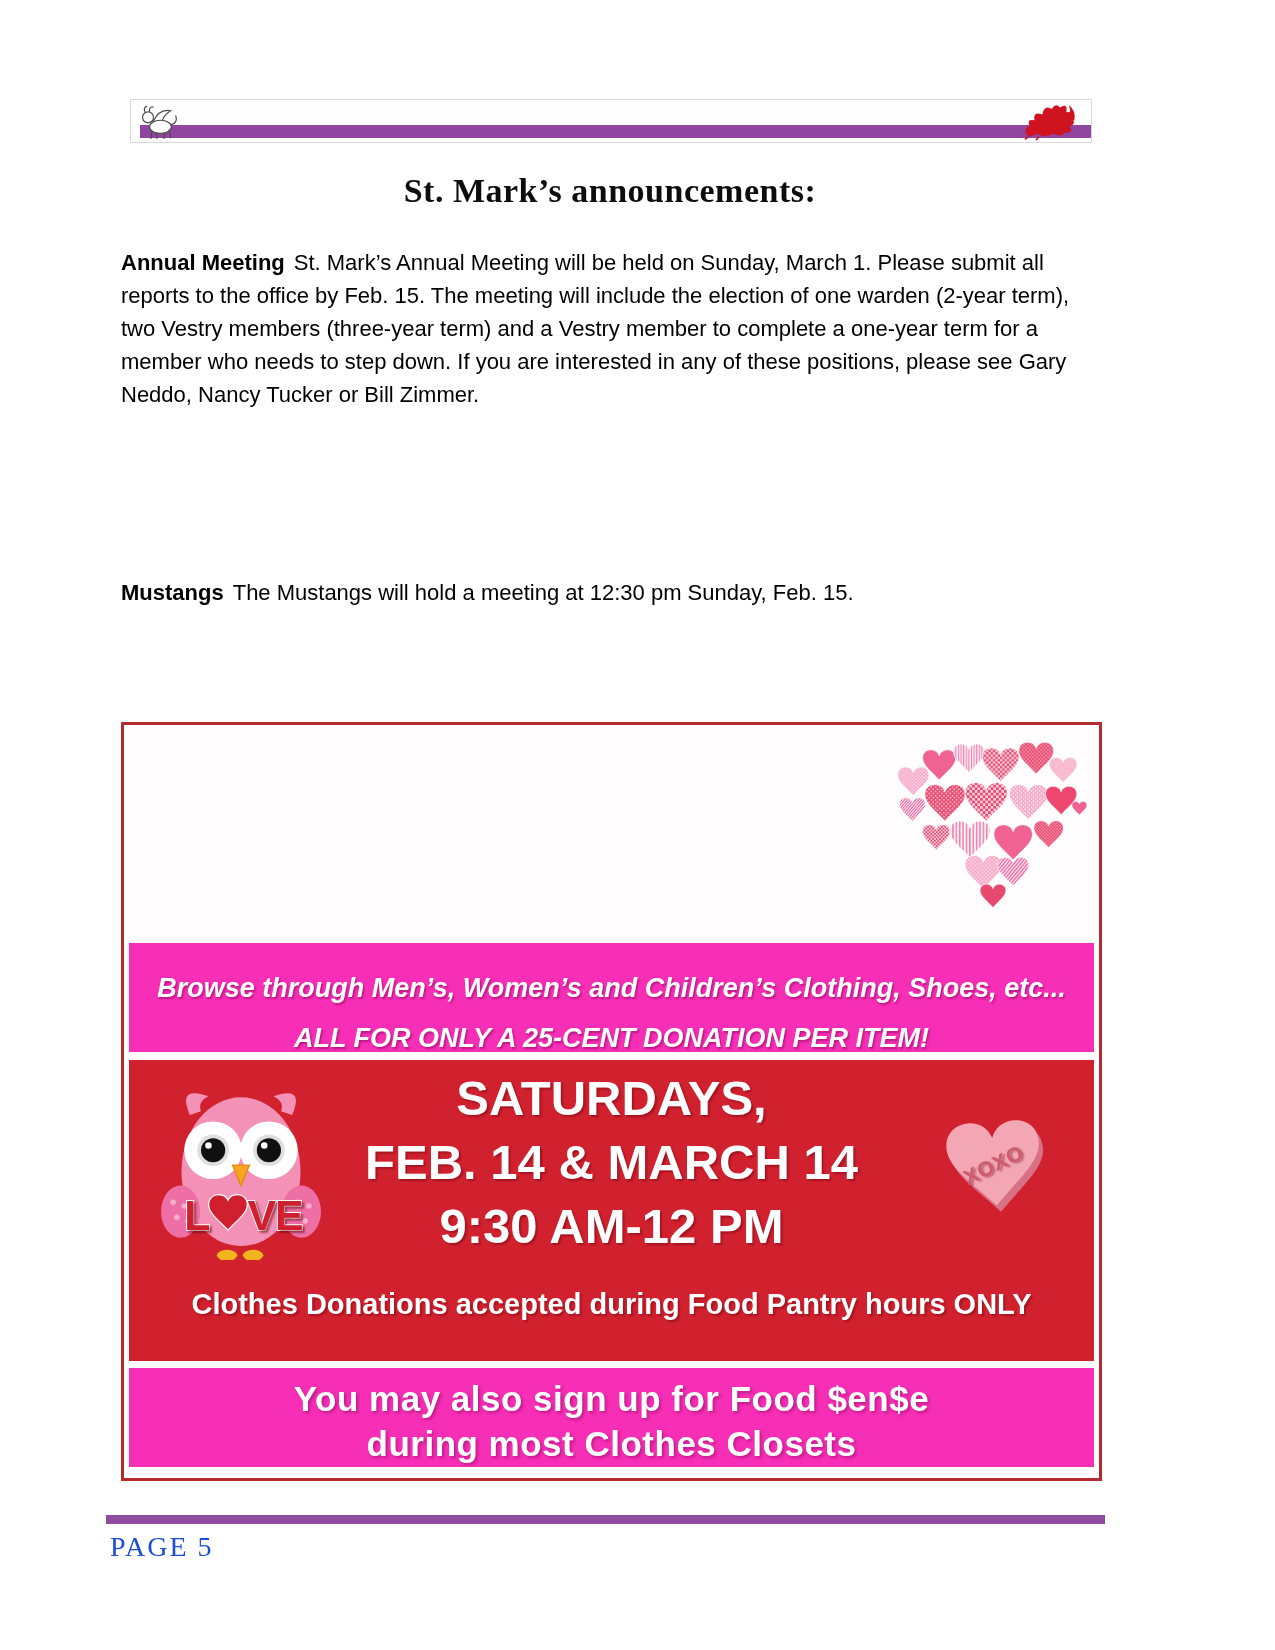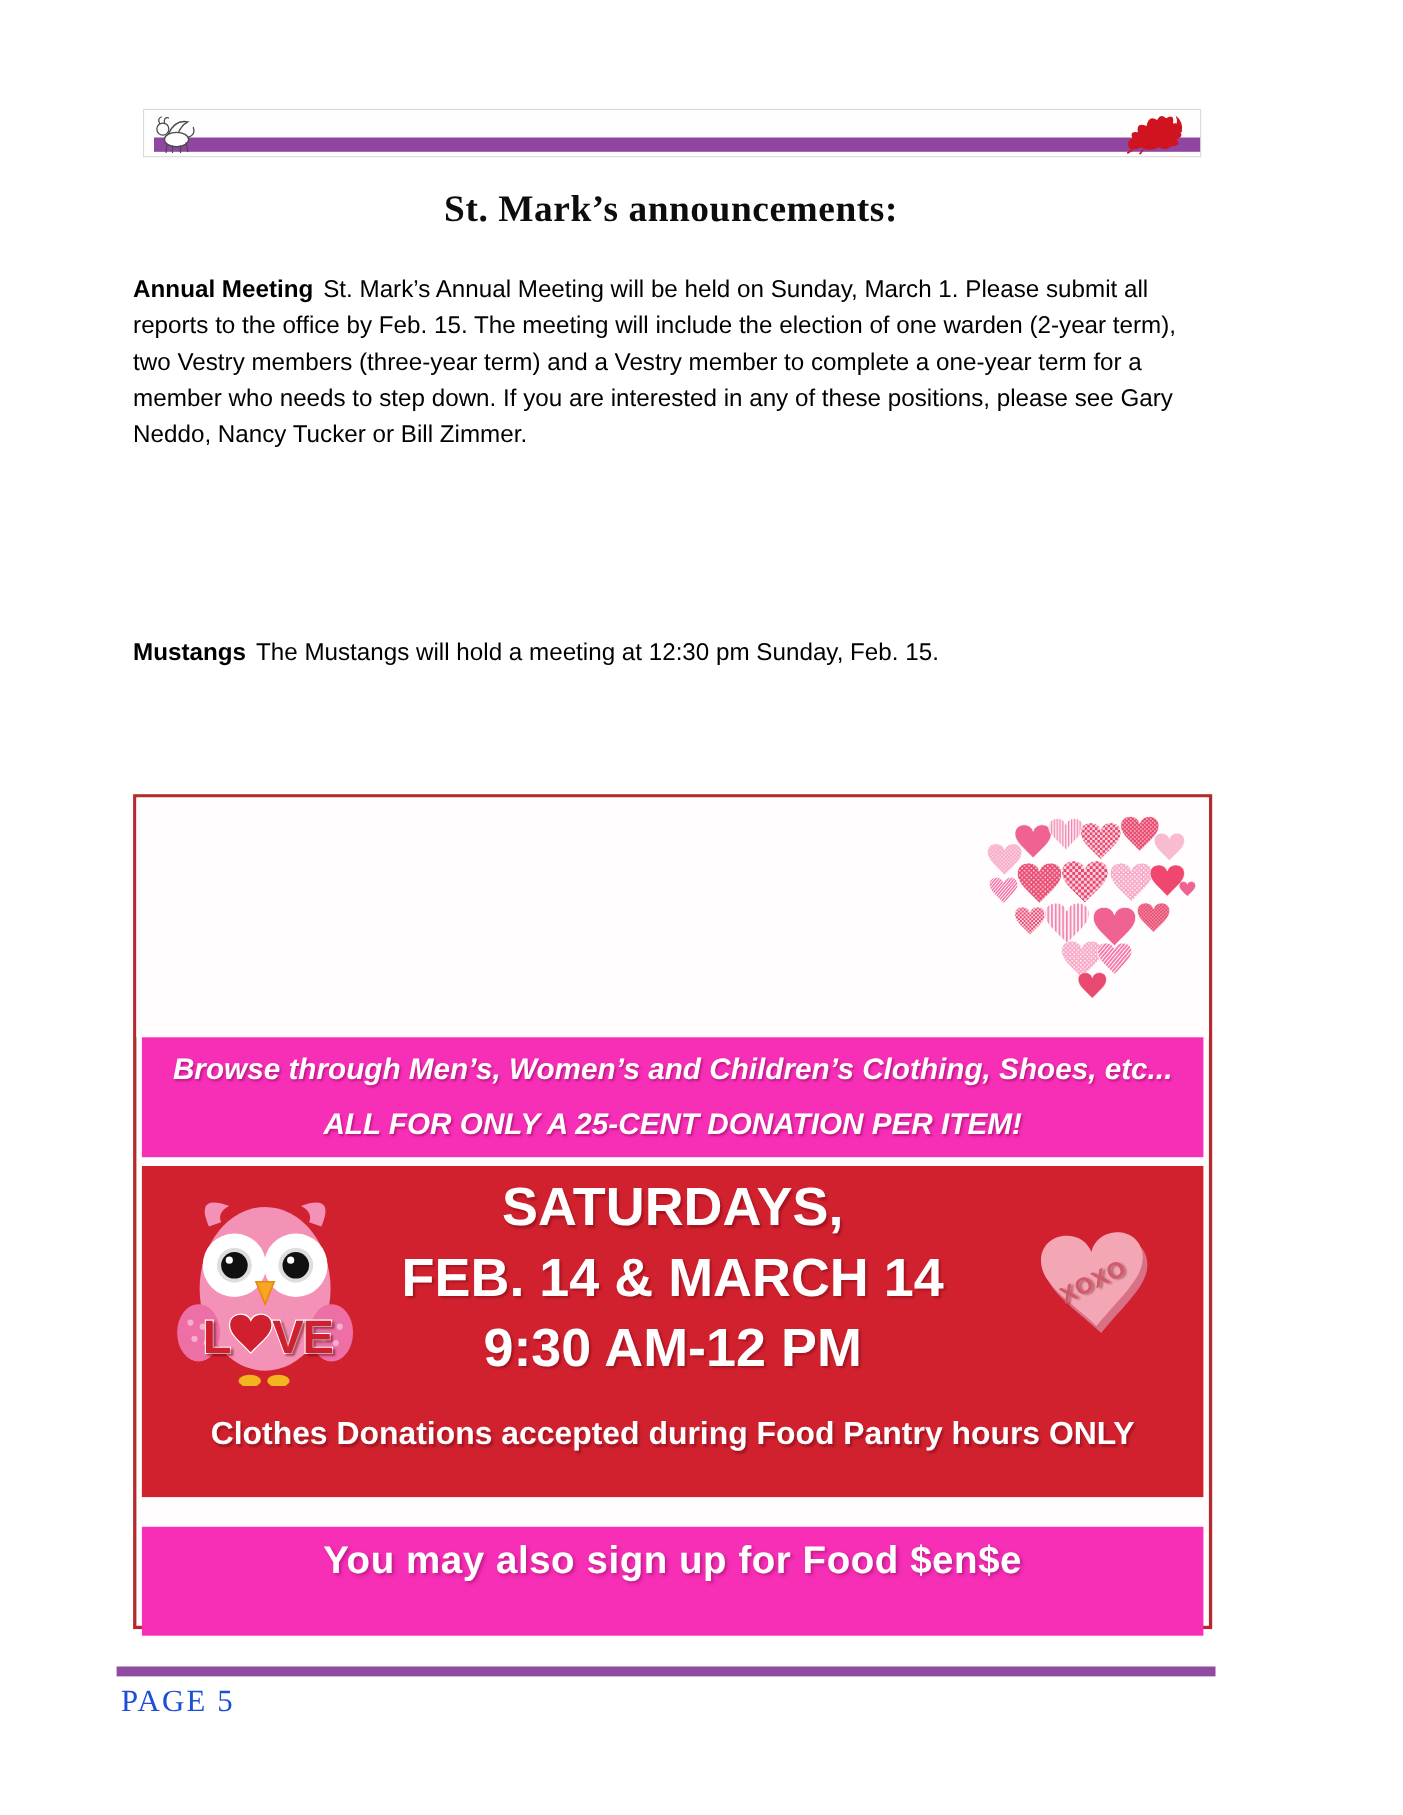--- a/index.html
+++ b/index.html
@@ -45,34 +45,34 @@
   .flyer-title .t1{font-size:44px;line-height:60px;}
   .flyer-title .t2{font-size:46px;line-height:62px;}
   .flyer-title .t3{font-size:50px;line-height:62px;letter-spacing:1px;}
   .patch-heart{position:absolute;right:10px;top:8px;width:192px;height:200px;}
   .band{position:absolute;left:5px;right:5px;}
   .band-browse{
     top:218px;height:109px;background:#f72eb6;color:#fff;text-align:center;
     font-style:italic;font-weight:bold;
     text-shadow:1.5px 1.5px 2px rgba(140,10,90,.55);
   }
-  .band-browse .b1{padding-top:12px;font-size:27px;line-height:34px;}
+  .band-browse .b1{padding-top:28px;font-size:27px;line-height:34px;}
   .band-browse .b2{margin-top:16px;font-size:27px;line-height:34px;}
   .band-sched{
     top:335px;height:301px;background:#d1212f;color:#fff;text-align:center;
     font-weight:bold;text-shadow:2px 2px 2px rgba(100,0,10,.4);
   }
   .band-sched .big{font-size:49px;line-height:64px;}
   .band-sched .big-wrap{padding-top:6px;}
   .band-sched .notes{margin-top:30px;font-size:29px;line-height:33px;}
   .owl{position:absolute;left:28px;top:14px;width:168px;height:186px;}
   .xoxo-heart{position:absolute;right:46px;top:56px;width:104px;height:100px;transform:rotate(-4deg);}
   .band-food{
     top:643px;height:99px;background:#f72eb6;color:#fff;text-align:center;
-    font-weight:bold;text-shadow:2px 2px 3px rgba(150,15,100,.55);margin-top:20px;
+    font-weight:bold;text-shadow:2px 2px 3px rgba(150,15,100,.55);
   }
   .band-food .b1{padding-top:8px;font-size:35px;line-height:45px;letter-spacing:0.5px;}
   .band-food .b2{font-size:35px;line-height:45px;letter-spacing:0.5px;}
   
   .footer-line{position:absolute;left:106px;top:1515px;width:999px;height:9px;background:#8e4ba0;}
   .footer-text{
     position:absolute;left:110px;top:1531px;
     font-family:"Liberation Serif", serif;font-size:28px;color:#1d4ed8;letter-spacing:2px;
   }
 </style>
@@ -221,18 +221,19 @@
       <div class="big">FEB. 14 &amp; MARCH 14</div>
       <div class="big">9:30 AM-12 PM</div>
     </div>
     <div class="notes">
       <div>Clothes Donations accepted during Food Pantry hours ONLY</div>
     </div>
   </div>
 
   <div class="band band-food">
     <div class="b1">You may also sign up for Food $en$e</div>
+    <div class="b2">during most Clothes Closets</div>
   </div>
 
 </div>
 
 <div class="footer-line"></div>
 <div class="footer-text">PAGE 5</div>
 
 </body></html>

